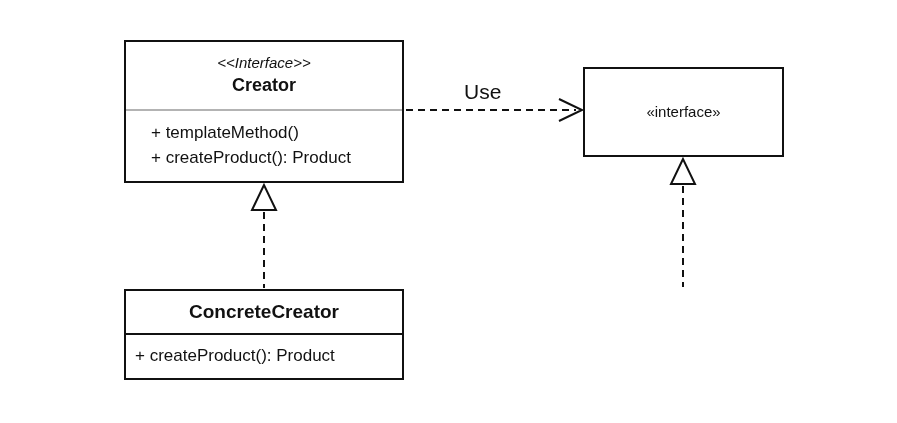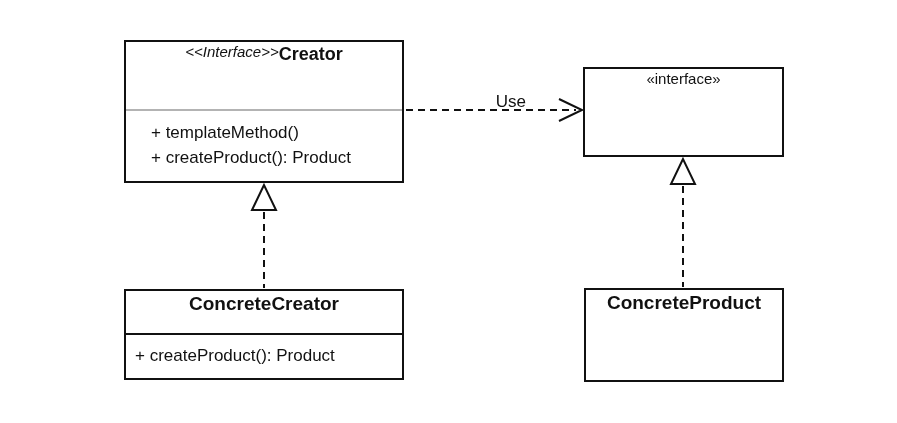--- a/index.html
+++ b/index.html
@@ -29,21 +29,22 @@
     flex-direction: column;
   }
 
   .creator-box          { left: 124px; top: 40px;  width: 280px; height: 143px; }
   .product-box          { left: 583px; top: 67px;  width: 201px; height: 90px;  }
   .concrete-creator-box { left: 124px; top: 289px; width: 280px; height: 91px;  }
   .concrete-product-box { left: 584px; top: 288px; width: 200px; height: 94px;  }
 
   .class-header {
     display: flex;
-    flex-direction: row;
+    flex-direction: column;
+    align-items: center;
     justify-content: center;
     line-height: 1.35;
   }
   .creator-box .class-header { height: 67px; }
   .product-box .class-header { flex: 1; }
   .concrete-creator-box .class-header { height: 42px; }
   .concrete-product-box .class-header { flex: 1; }
 
   .stereotype { font-size: 15px; font-style: italic; }
   .stereotype.upright { font-style: normal; }
@@ -63,24 +64,24 @@
   .concrete-creator-box .class-methods {
     display: flex;
     align-items: center;
     padding: 0 0 2px 9px;
   }
   .method-name-italic { }
 
   .use-label {
     position: absolute;
     left: 464px;
-    top: 92px;
+    top: 80px;
     width: 62px;
-    text-align: right;
-    font-size: 17px;
+    text-align: left;
+    font-size: 21px;
   }
 
   .stroke { stroke: #111; stroke-width: 2; }
   .dashed { stroke-dasharray: 7,5; }
 </style>
 </head>
 <body>
 
 <div class="canvas">
 
@@ -125,19 +126,14 @@
   <div class="uml-class concrete-creator-box">
     <div class="class-header">
       <div class="class-name">ConcreteCreator</div>
     </div>
     <div class="separator-black"></div>
     <div class="class-methods">
       <div>+ createProduct(): Product</div>
     </div>
   </div>
 
-  <div class="uml-class concrete-product-box">
-    <div class="class-header">
-      <div class="class-name">ConcreteProduct</div>
-    </div>
-  </div>
 
 </div>
 
 </body></html>

